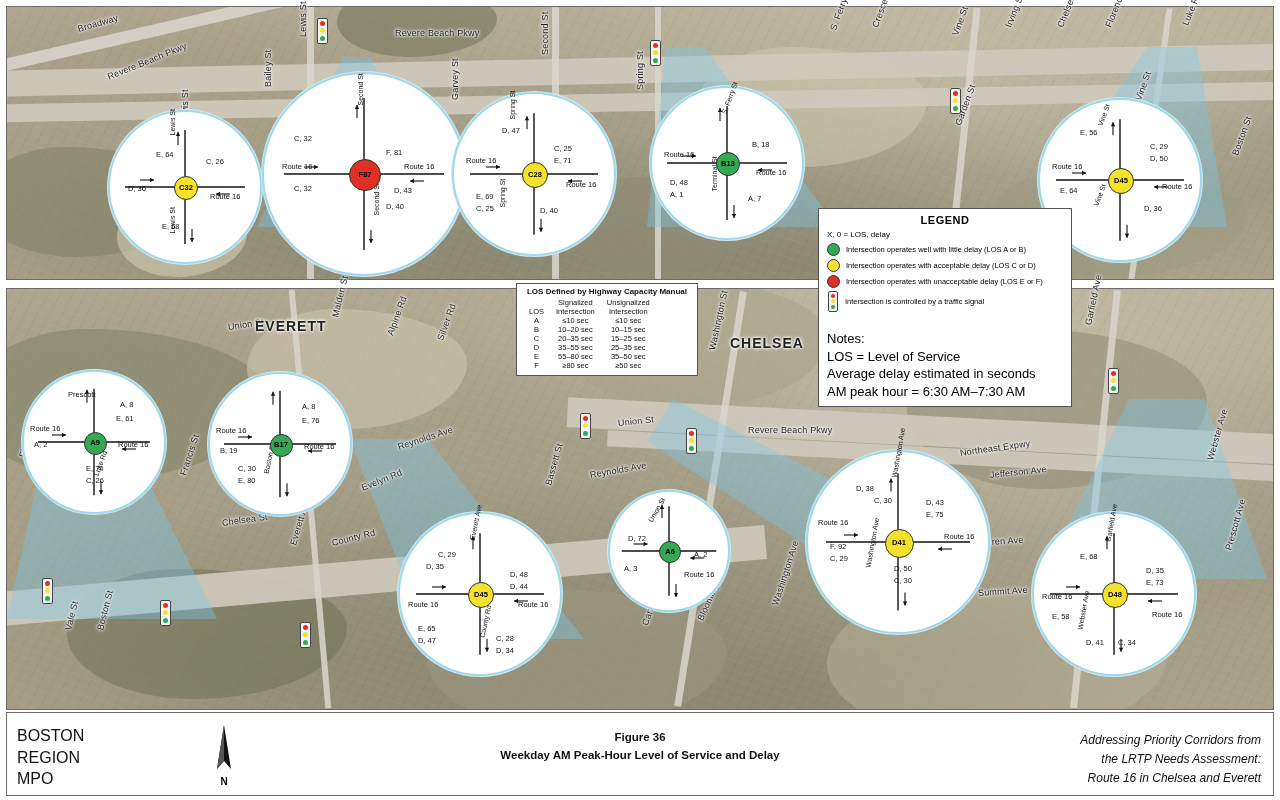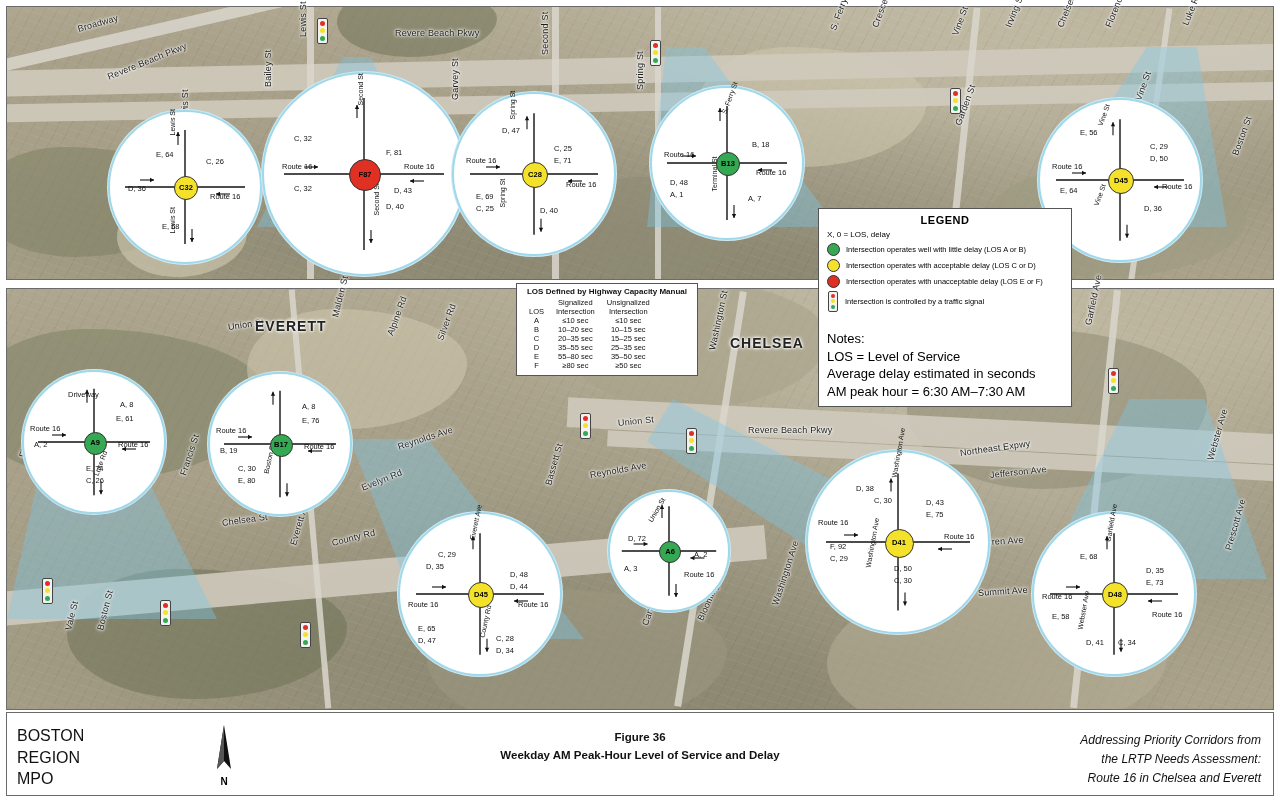--- a/index.html
+++ b/index.html
@@ -480,21 +480,21 @@
           </g>
           <g transform="translate(63,30.799999999999997) rotate(-90)">
             <line x1="0" y1="0" x2="13" y2="0" stroke="#111" stroke-width="1.1"></line>
             <polygon points="13,0 9,-2.2 9,2.2" fill="#111"></polygon>
           </g>
           <g transform="translate(77,109.2) rotate(90)">
             <line x1="0" y1="0" x2="13" y2="0" stroke="#111" stroke-width="1.1"></line>
             <polygon points="13,0 9,-2.2 9,2.2" fill="#111"></polygon>
           </g>
         </svg>
-        <div class="bub-txt" style="left: 44px; top: 18px;">Driveway</div>
+        <div class="bub-txt" style="left: 44px; top: 18px;">Prescott</div>
         <div class="bub-txt" style="left: 96px; top: 28px;">A, 8</div>
         <div class="bub-txt" style="left: 92px; top: 42px;">E, 61</div>
         <div class="bub-txt" style="left: 6px; top: 52px;">Route 16</div>
         <div class="bub-txt" style="left: 10px; top: 68px;">A, 2</div>
         <div class="bub-txt" style="left: 94px; top: 68px;">Route 16</div>
         <div class="bub-txt" style="left: 62px; top: 92px;">E, 74</div>
         <div class="bub-txt" style="left: 62px; top: 104px;">C, 26</div>
         <div class="bub-st" style="left: 72px; top: 100px; transform: rotate(-70deg); transform-origin: left center;">Luke Rd</div>
         <div class="los" style="width: 21px; height: 21px; left: 59.5px; top: 59.5px; background: rgb(53, 168, 83);">
           <span>A</span>

